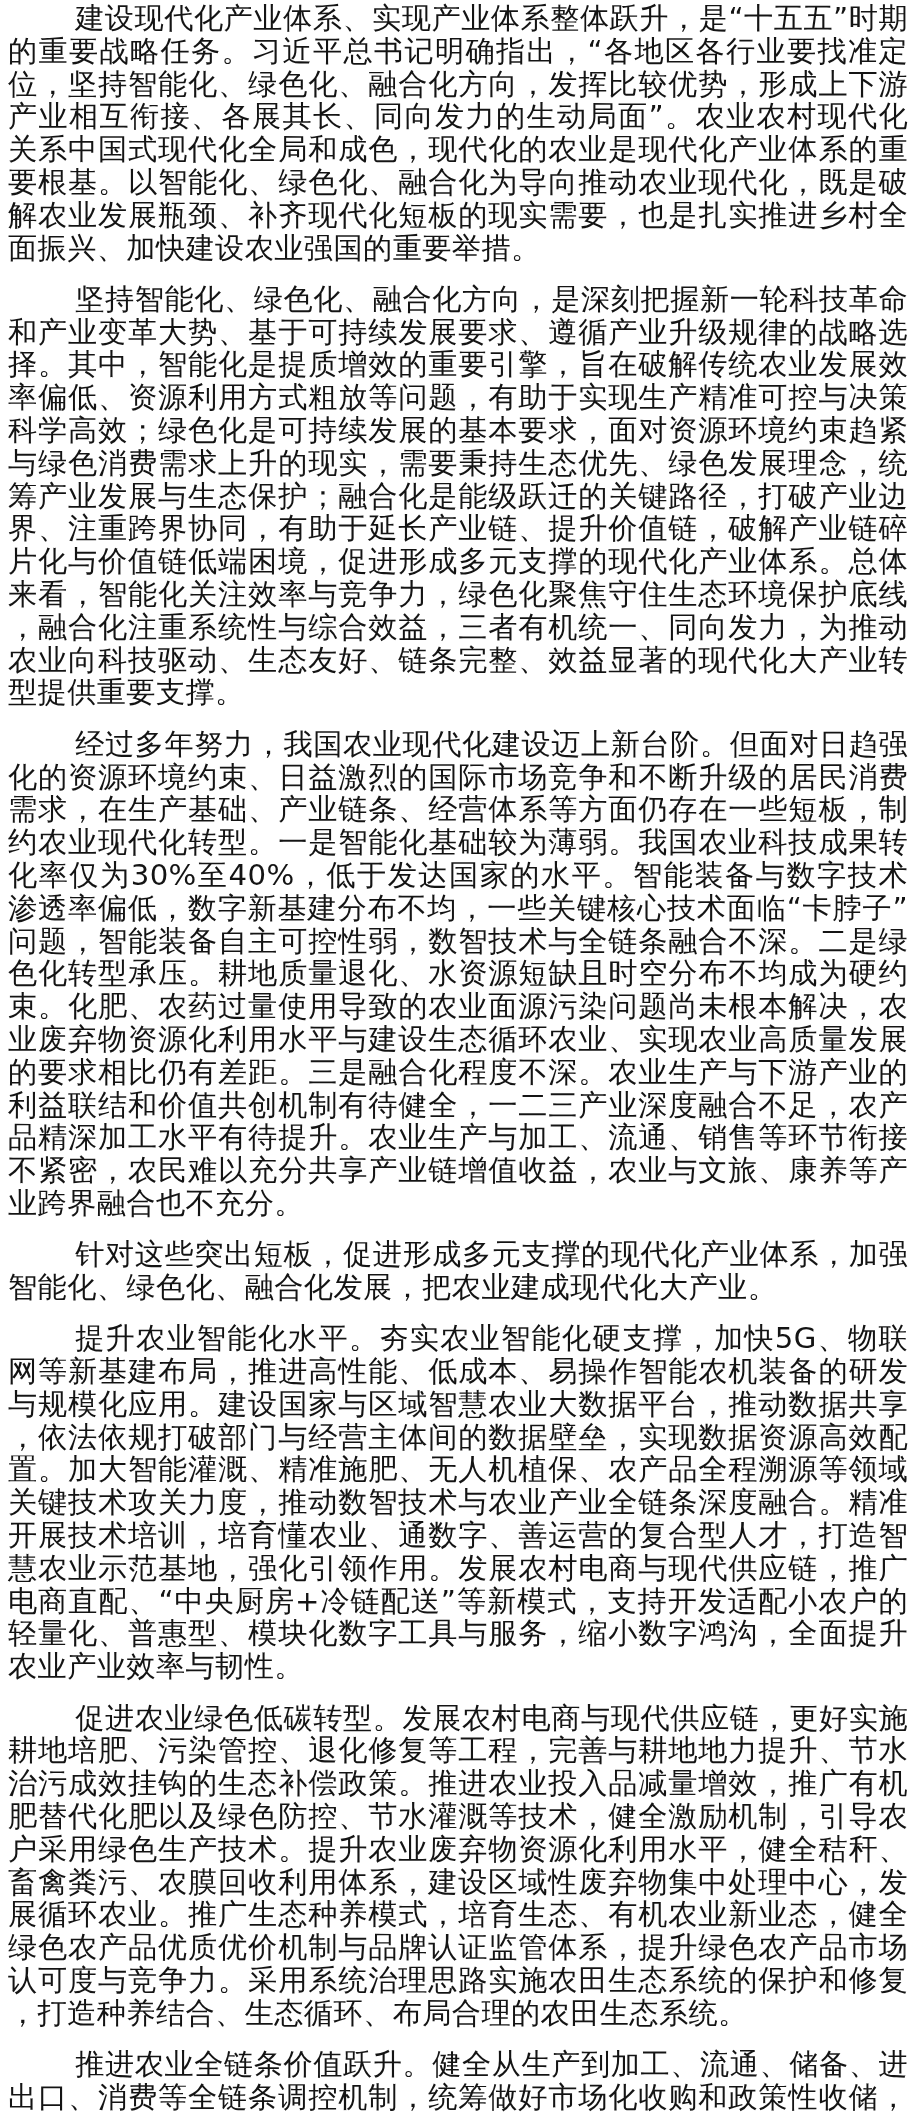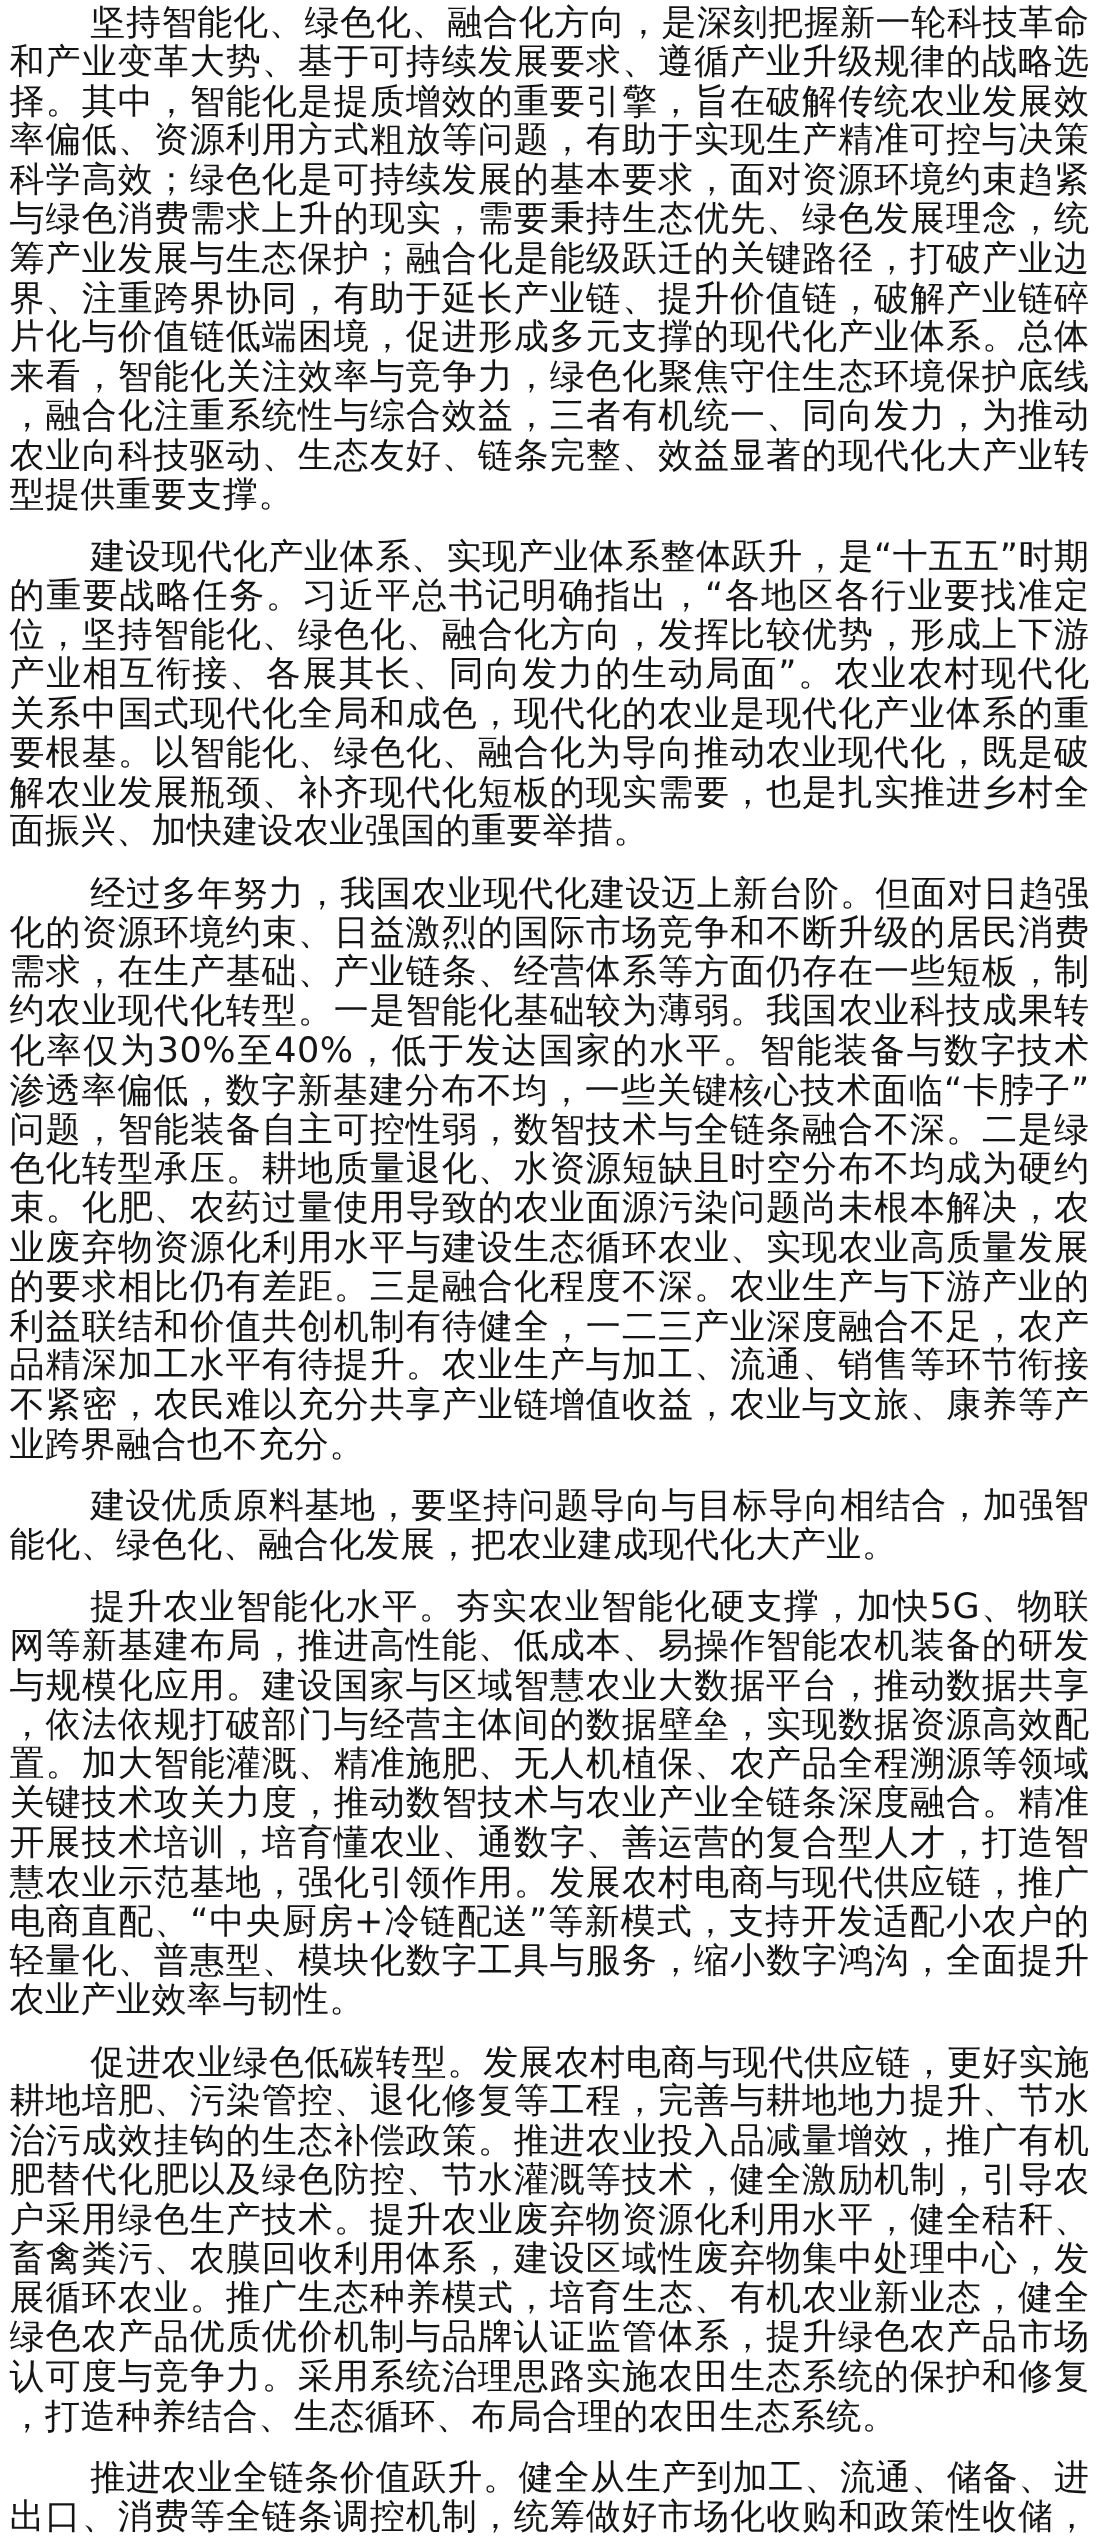--- a/index.html
+++ b/index.html
@@ -28,21 +28,21 @@
     }
     .article p {
       margin: 0 0 18.5px 0;
       text-indent: 2.3em;
     }
   </style>
 </head>
 <body>
 
 <div class="article">
+  <p>建设现代化产业体系、实现产业体系整体跃升，是“十五五”时期的重要战略任务。习近平总书记明确指出，“各地区各行业要找准定位，坚持智能化、绿色化、融合化方向，发挥比较优势，形成上下游产业相互衔接、各展其长、同向发力的生动局面”。农业农村现代化关系中国式现代化全局和成色，现代化的农业是现代化产业体系的重要根基。以智能化、绿色化、融合化为导向推动农业现代化，既是破解农业发展瓶颈、补齐现代化短板的现实需要，也是扎实推进乡村全面振兴、加快建设农业强国的重要举措。</p>
   <p>坚持智能化、绿色化、融合化方向，是深刻把握新一轮科技革命和产业变革大势、基于可持续发展要求、遵循产业升级规律的战略选择。其中，智能化是提质增效的重要引擎，旨在破解传统农业发展效率偏低、资源利用方式粗放等问题，有助于实现生产精准可控与决策科学高效；绿色化是可持续发展的基本要求，面对资源环境约束趋紧与绿色消费需求上升的现实，需要秉持生态优先、绿色发展理念，统筹产业发展与生态保护；融合化是能级跃迁的关键路径，打破产业边界、注重跨界协同，有助于延长产业链、提升价值链，破解产业链碎片化与价值链低端困境，促进形成多元支撑的现代化产业体系。总体来看，智能化关注效率与竞争力，绿色化聚焦守住生态环境保护底线，融合化注重系统性与综合效益，三者有机统一、同向发力，为推动农业向科技驱动、生态友好、链条完整、效益显著的现代化大产业转型提供重要支撑。</p>
-  <p>建设现代化产业体系、实现产业体系整体跃升，是“十五五”时期的重要战略任务。习近平总书记明确指出，“各地区各行业要找准定位，坚持智能化、绿色化、融合化方向，发挥比较优势，形成上下游产业相互衔接、各展其长、同向发力的生动局面”。农业农村现代化关系中国式现代化全局和成色，现代化的农业是现代化产业体系的重要根基。以智能化、绿色化、融合化为导向推动农业现代化，既是破解农业发展瓶颈、补齐现代化短板的现实需要，也是扎实推进乡村全面振兴、加快建设农业强国的重要举措。</p>
   <p>经过多年努力，我国农业现代化建设迈上新台阶。但面对日趋强化的资源环境约束、日益激烈的国际市场竞争和不断升级的居民消费需求，在生产基础、产业链条、经营体系等方面仍存在一些短板，制约农业现代化转型。一是智能化基础较为薄弱。我国农业科技成果转化率仅为30%至40%，低于发达国家的水平。智能装备与数字技术渗透率偏低，数字新基建分布不均，一些关键核心技术面临“卡脖子”问题，智能装备自主可控性弱，数智技术与全链条融合不深。二是绿色化转型承压。耕地质量退化、水资源短缺且时空分布不均成为硬约束。化肥、农药过量使用导致的农业面源污染问题尚未根本解决，农业废弃物资源化利用水平与建设生态循环农业、实现农业高质量发展的要求相比仍有差距。三是融合化程度不深。农业生产与下游产业的利益联结和价值共创机制有待健全，一二三产业深度融合不足，农产品精深加工水平有待提升。农业生产与加工、流通、销售等环节衔接不紧密，农民难以充分共享产业链增值收益，农业与文旅、康养等产业跨界融合也不充分。</p>
-  <p>建设优质原料基地，要坚持问题导向与目标导向相结合，加强智能化、绿色化、融合化发展，把农业建成现代化大产业。</p>
+  <p>针对这些突出短板，促进形成多元支撑的现代化产业体系，加强智能化、绿色化、融合化发展，把农业建成现代化大产业。</p>
   <p>提升农业智能化水平。夯实农业智能化硬支撑，加快5G、物联网等新基建布局，推进高性能、低成本、易操作智能农机装备的研发与规模化应用。建设国家与区域智慧农业大数据平台，推动数据共享，依法依规打破部门与经营主体间的数据壁垒，实现数据资源高效配置。加大智能灌溉、精准施肥、无人机植保、农产品全程溯源等领域关键技术攻关力度，推动数智技术与农业产业全链条深度融合。精准开展技术培训，培育懂农业、通数字、善运营的复合型人才，打造智慧农业示范基地，强化引领作用。发展农村电商与现代供应链，推广电商直配、“中央厨房+冷链配送”等新模式，支持开发适配小农户的轻量化、普惠型、模块化数字工具与服务，缩小数字鸿沟，全面提升农业产业效率与韧性。</p>
   <p>促进农业绿色低碳转型。发展农村电商与现代供应链，更好实施耕地培肥、污染管控、退化修复等工程，完善与耕地地力提升、节水治污成效挂钩的生态补偿政策。推进农业投入品减量增效，推广有机肥替代化肥以及绿色防控、节水灌溉等技术，健全激励机制，引导农户采用绿色生产技术。提升农业废弃物资源化利用水平，健全秸秆、畜禽粪污、农膜回收利用体系，建设区域性废弃物集中处理中心，发展循环农业。推广生态种养模式，培育生态、有机农业新业态，健全绿色农产品优质优价机制与品牌认证监管体系，提升绿色农产品市场认可度与竞争力。采用系统治理思路实施农田生态系统的保护和修复，打造种养结合、生态循环、布局合理的农田生态系统。</p>
   <p>推进农业全链条价值跃升。健全从生产到加工、流通、储备、进出口、消费等全链条调控机制，统筹做好市场化收购和政策性收储，促进产业健康发展。立足县域特色优势资源，推动一二三产业深度融合，延伸产业链、完善供应链、提升价值链。在上游推进标准化、规模化种养，建设优质原料基地；在中游强化农产品精深加工，开发高附加值产品；在下游畅通商贸流通渠道，依托电商与冷链物流搭建产销对接平台，打通销售“最后一公里”。培育壮大龙头企业、农民专业合作社、家庭农场等新型农业经营主体，完善“公司+农户+合作社”利益联结机制，让农民深度嵌入产业链、共享增值收益。促进农业与文旅、电商、康养等产业跨界融合，丰富乡村新业态新场景，拓宽农业发展空间。还要破除要素流动壁垒，引导资本、技术、人才等优质要素向乡村聚集，实现城乡产业协同发展，全面提升农业产业整体效益与综合竞争力。</p>
 
 </div>
 
 </body></html>

